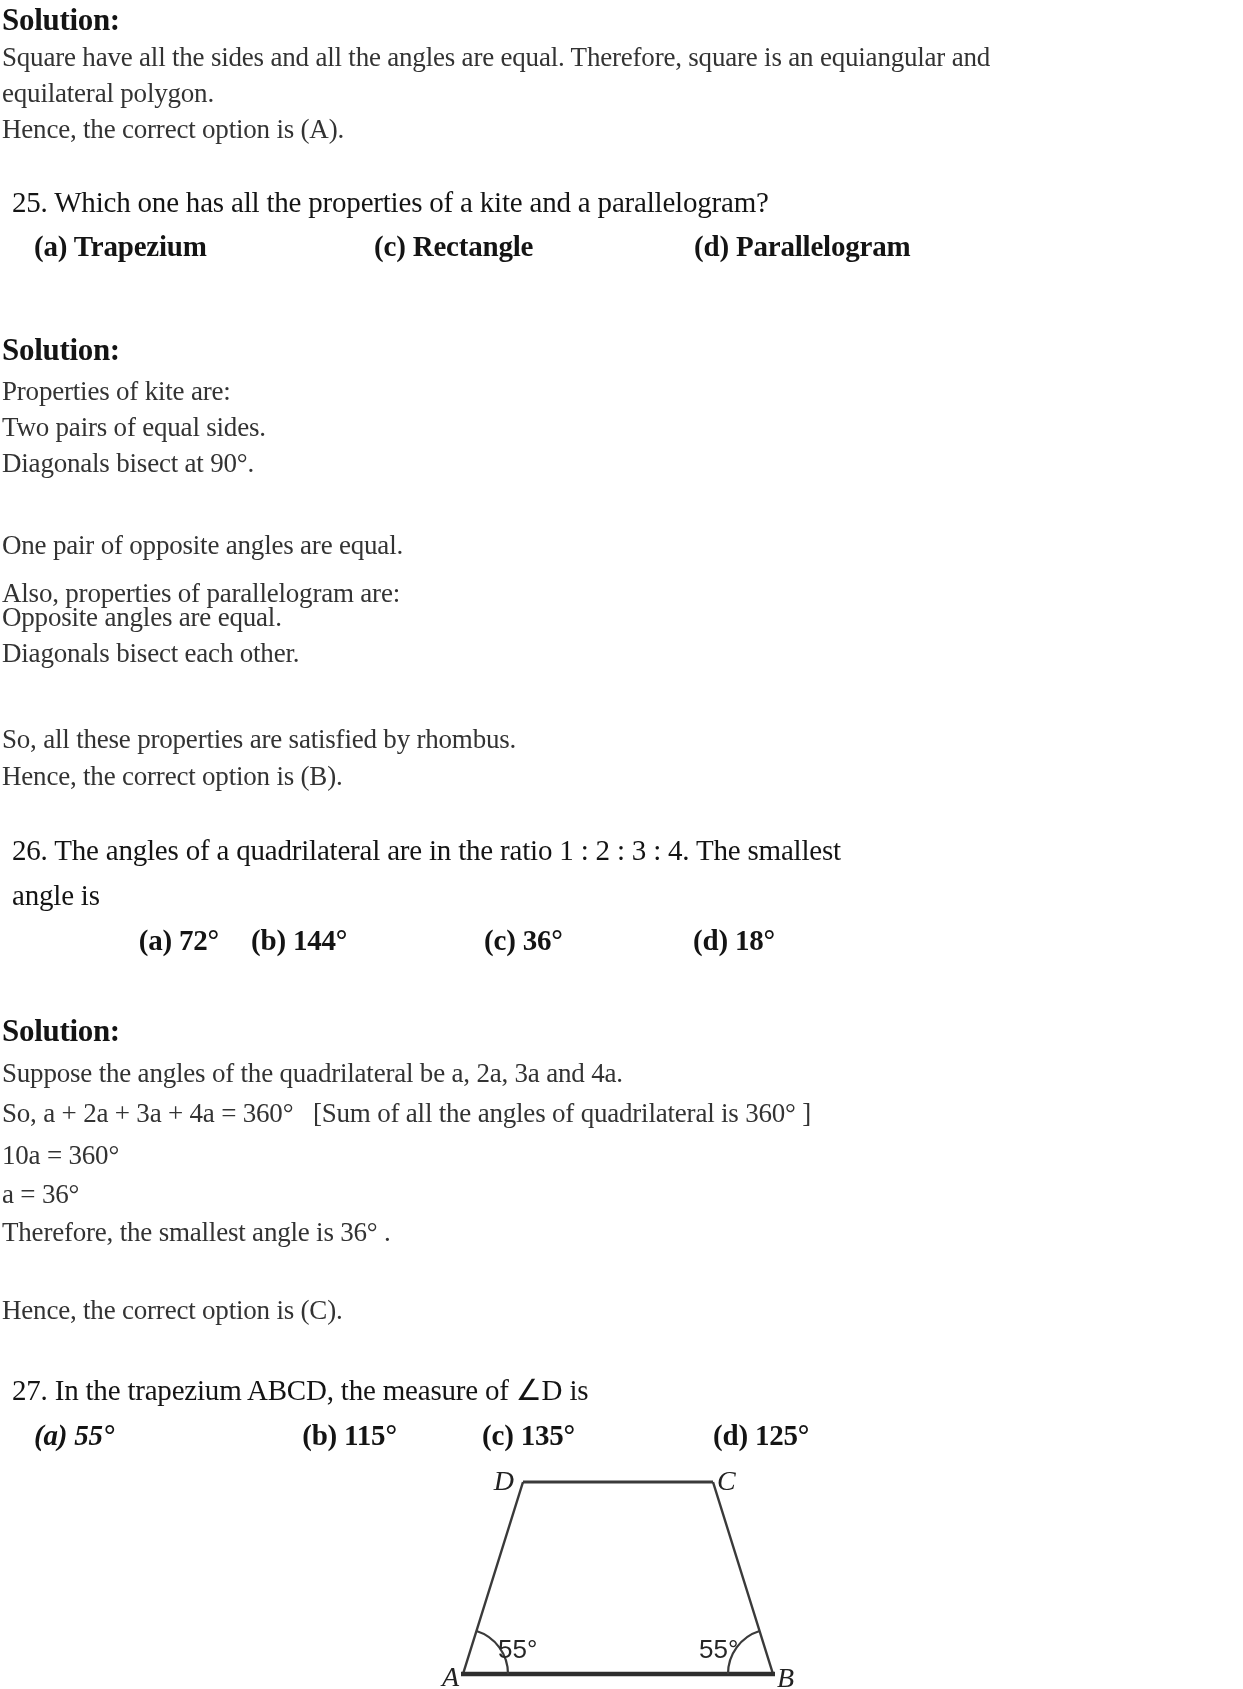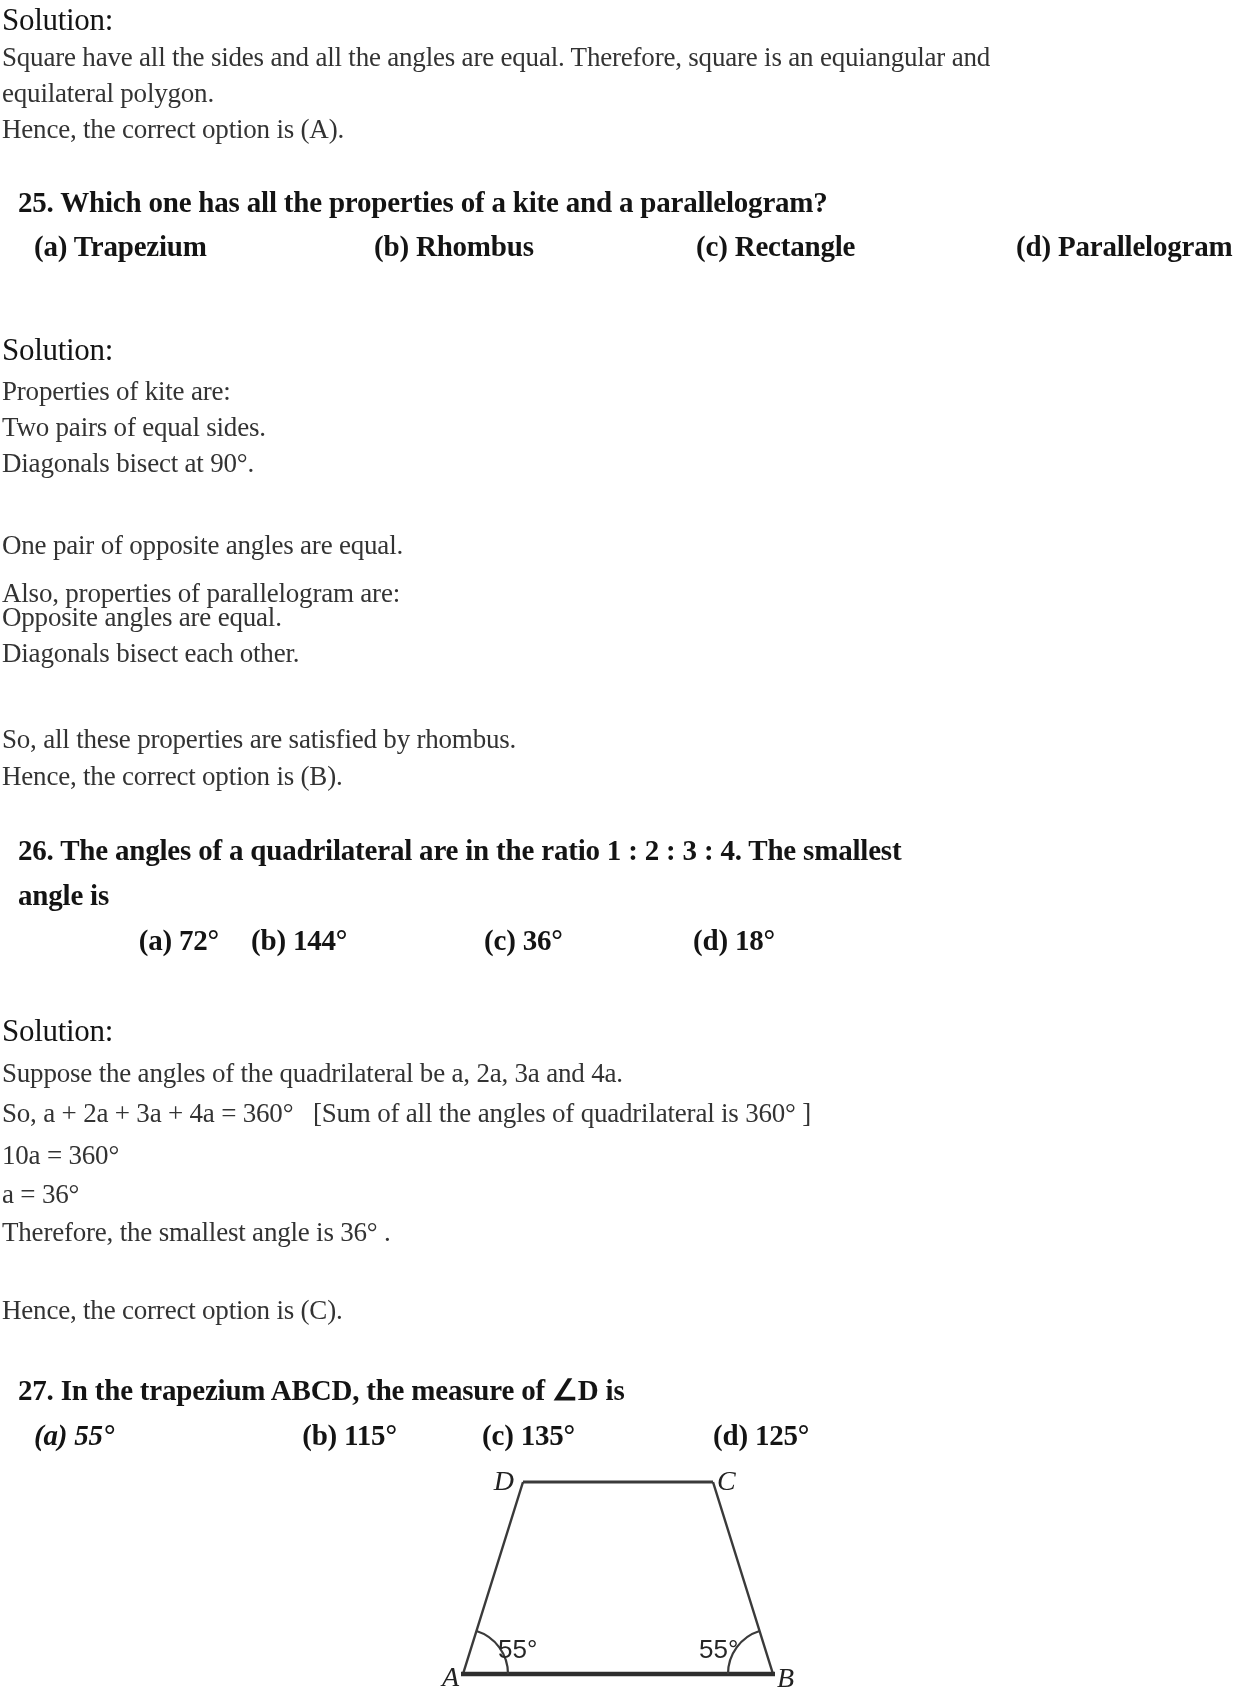--- a/index.html
+++ b/index.html
@@ -21,30 +21,30 @@
     font-size: 27px;
     line-height: 34px;
     white-space: pre;
     color: #333333;
     letter-spacing: -0.2px;
   }
   .heading {
     position: absolute;
     left: 2px;
     font-size: 31px;
-    font-weight: normal;
+    font-weight: bold;
     color: #141414;
     white-space: pre;
     letter-spacing: -0.3px;
   }
   .qtitle {
     position: absolute;
-    left: 18px;
+    left: 12px;
     font-size: 29px;
-    font-weight: bold;
+    font-weight: normal;
     color: #141414;
     white-space: pre;
     letter-spacing: -0.2px;
   }
   .opts {
     position: absolute;
     left: 2px;
     display: flex;
     font-size: 29px;
     font-weight: bold;
@@ -86,21 +86,20 @@
 <body>
 
 <div class="heading" style="top:2px">Solution:</div>
 <div class="line" style="top:40px">Square have all the sides and all the angles are equal. Therefore, square is an equiangular and</div>
 <div class="line" style="top:76px">equilateral polygon.</div>
 <div class="line" style="top:112px">Hence, the correct option is (A).</div>
 
 <div class="qtitle" style="top:186px">25. Which one has all the properties of a kite and a parallelogram?</div>
 <div class="opts q25o" style="top:230px">
   <span class="o1">(a) Trapezium</span>
-  <span class="o2">(b) Rhombus</span>
   <span class="o3">(c) Rectangle</span>
   <span class="o4">(d) Parallelogram</span>
 </div>
 
 <div class="heading" style="top:332px">Solution:</div>
 <div class="line" style="top:374px">Properties of kite are:</div>
 <div class="line" style="top:410px">Two pairs of equal sides.</div>
 <div class="line" style="top:446px">Diagonals bisect at 90°.</div>
 <div class="line" style="top:528px">One pair of opposite angles are equal.</div>
 <div class="line" style="top:576px">Also, properties of parallelogram are:</div>

